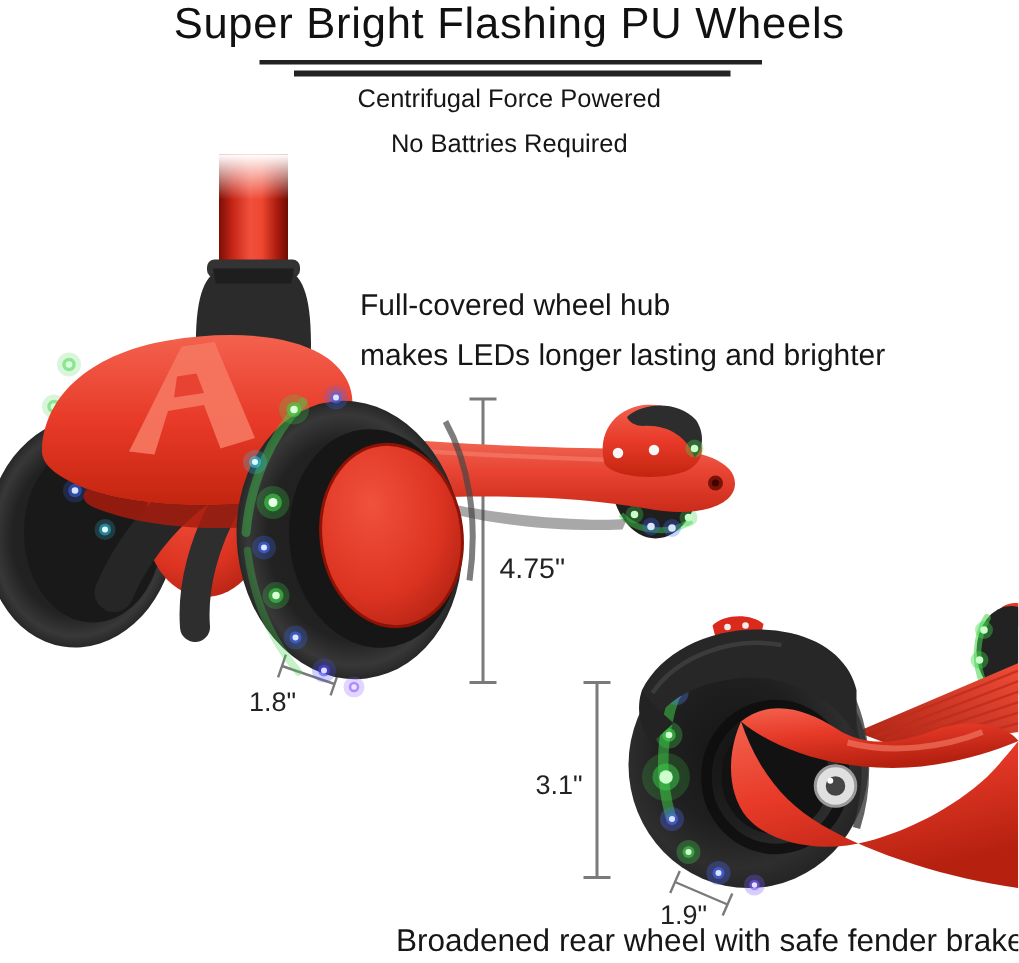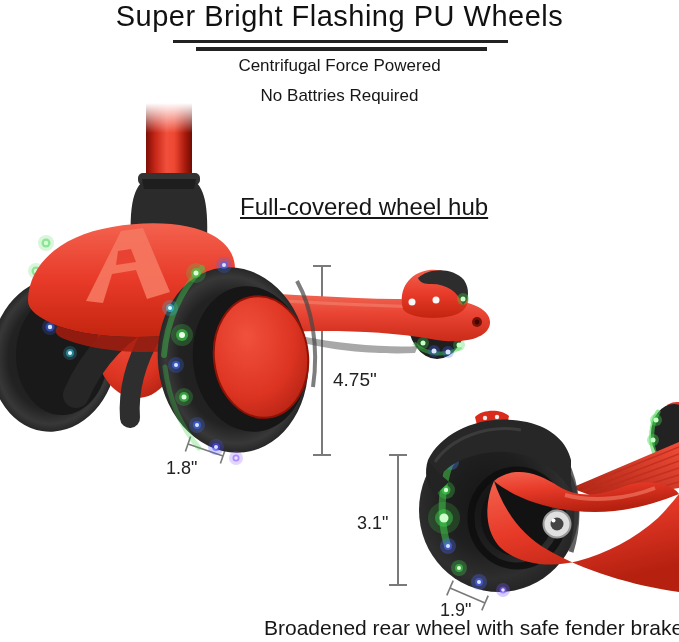--- a/index.html
+++ b/index.html
@@ -14,21 +14,21 @@
   }
   .rule { position:absolute; background:#222222; }
   .rule-top    { left:173px; top:40px; width:335px; height:3px; }
   .rule-bottom { left:196px; top:47px; width:291px; height:4px; }
   .subtitle {
     position:absolute; left:0; width:679px; text-align:center;
     font-size:17px; color:#161616;
   }
   .subtitle-1 { top:56px; }
   .subtitle-2 { top:86px; }
-  .callout { position:absolute; font-size:24px; color:#161616; white-space:nowrap;text-decoration:underline; }
+  .callout { position:absolute; font-size:20px; color:#161616; white-space:nowrap; }
   .callout-1 { left:240px; top:193px; }
   .callout-2 { left:240px; top:226px; }
   .footer-caption { position:absolute; left:264px; top:616px; font-size:21px; color:#161616; white-space:nowrap; }
   .dim-label { position:absolute; font-size:18px; color:#222; white-space:nowrap; z-index:6; }
   .lbl-475 { left:333px; top:369px; font-size:19px; }
   .lbl-18  { left:166px; top:458px; }
   .lbl-31  { left:357px; top:513px; }
   .lbl-19  { left:440px; top:600px; }
   .dim-vline { position:absolute; width:2px; background:#7a7a7a; z-index:1; }
   .dim-cap   { position:absolute; width:18px; height:2px; background:#7a7a7a; z-index:1; }
@@ -50,20 +50,21 @@
 
 <div class="page">
 
   <h1 class="title">Super Bright Flashing PU Wheels</h1>
   <div class="rule rule-top"></div>
   <div class="rule rule-bottom"></div>
   <div class="subtitle subtitle-1">Centrifugal Force Powered</div>
   <div class="subtitle subtitle-2">No Battries Required</div>
 
   <div class="callout callout-1">Full-covered wheel hub</div>
+  <div class="callout callout-2">makes LEDs longer lasting and brighter</div>
 
   <div class="dim-vline vline-475"></div>
   <div class="dim-cap cap-475-t"></div>
   <div class="dim-cap cap-475-b"></div>
   <div class="dim-vline vline-31"></div>
   <div class="dim-cap cap-31-t"></div>
   <div class="dim-cap cap-31-b"></div>
 
   <svg class="dim-diag diag-18" width="90" height="46" viewBox="0 0 90 46">
     <g stroke="#7a7a7a" stroke-width="1.6">

